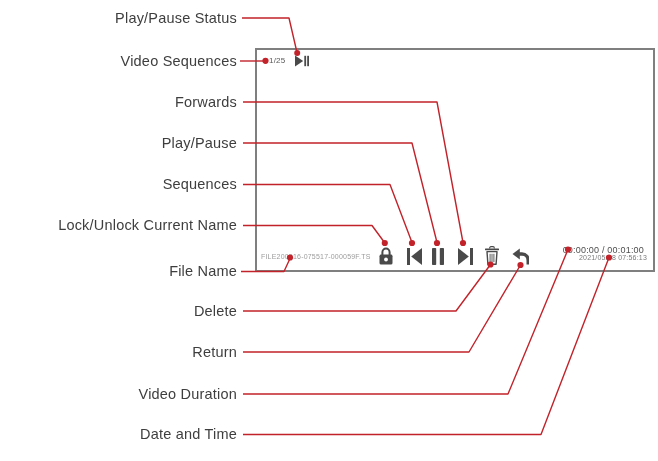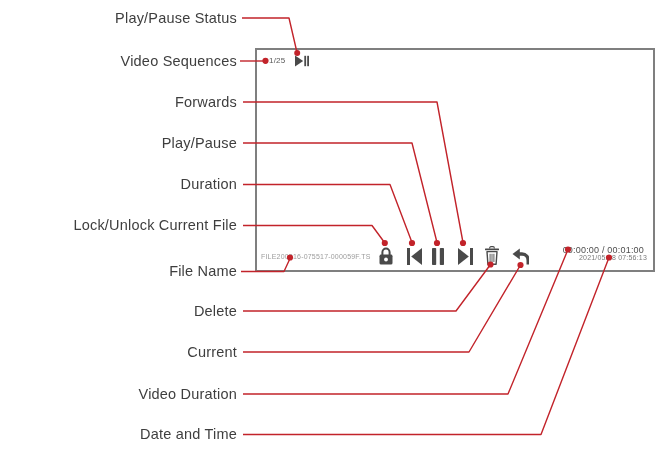--- a/index.html
+++ b/index.html
@@ -35,25 +35,25 @@
 </style>
 </head>
 <body>
 
 <div class="stage">
 
   <div class="label" style="top:9px">Play/Pause Status</div>
   <div class="label" style="top:52px">Video Sequences</div>
   <div class="label" style="top:93px">Forwards</div>
   <div class="label" style="top:134px">Play/Pause</div>
-  <div class="label" style="top:175px">Duration</div>
-  <div class="label" style="top:216px">Lock/Unlock Current File</div>
+  <div class="label" style="top:175px">Sequences</div>
+  <div class="label" style="top:216px">Lock/Unlock Current Name</div>
   <div class="label" style="top:262px">File Name</div>
   <div class="label" style="top:302px">Delete</div>
-  <div class="label" style="top:343px">Current</div>
+  <div class="label" style="top:343px">Return</div>
   <div class="label" style="top:425px">Date and Time</div>
   <div class="label" style="top:385px">Video Duration</div>
 
   <div class="screen">
 
     <div class="txt seq">1/25</div>
 
     <svg class="ic" style="left:38px; top:5px" width="14" height="12" viewBox="0 0 14 12">
       <path d="M0 0.5 L8.2 6 L0 11.5 Z" fill="currentColor"></path>
       <rect x="9.3" y="0.8" width="1.8" height="10.4" fill="currentColor"></rect>

